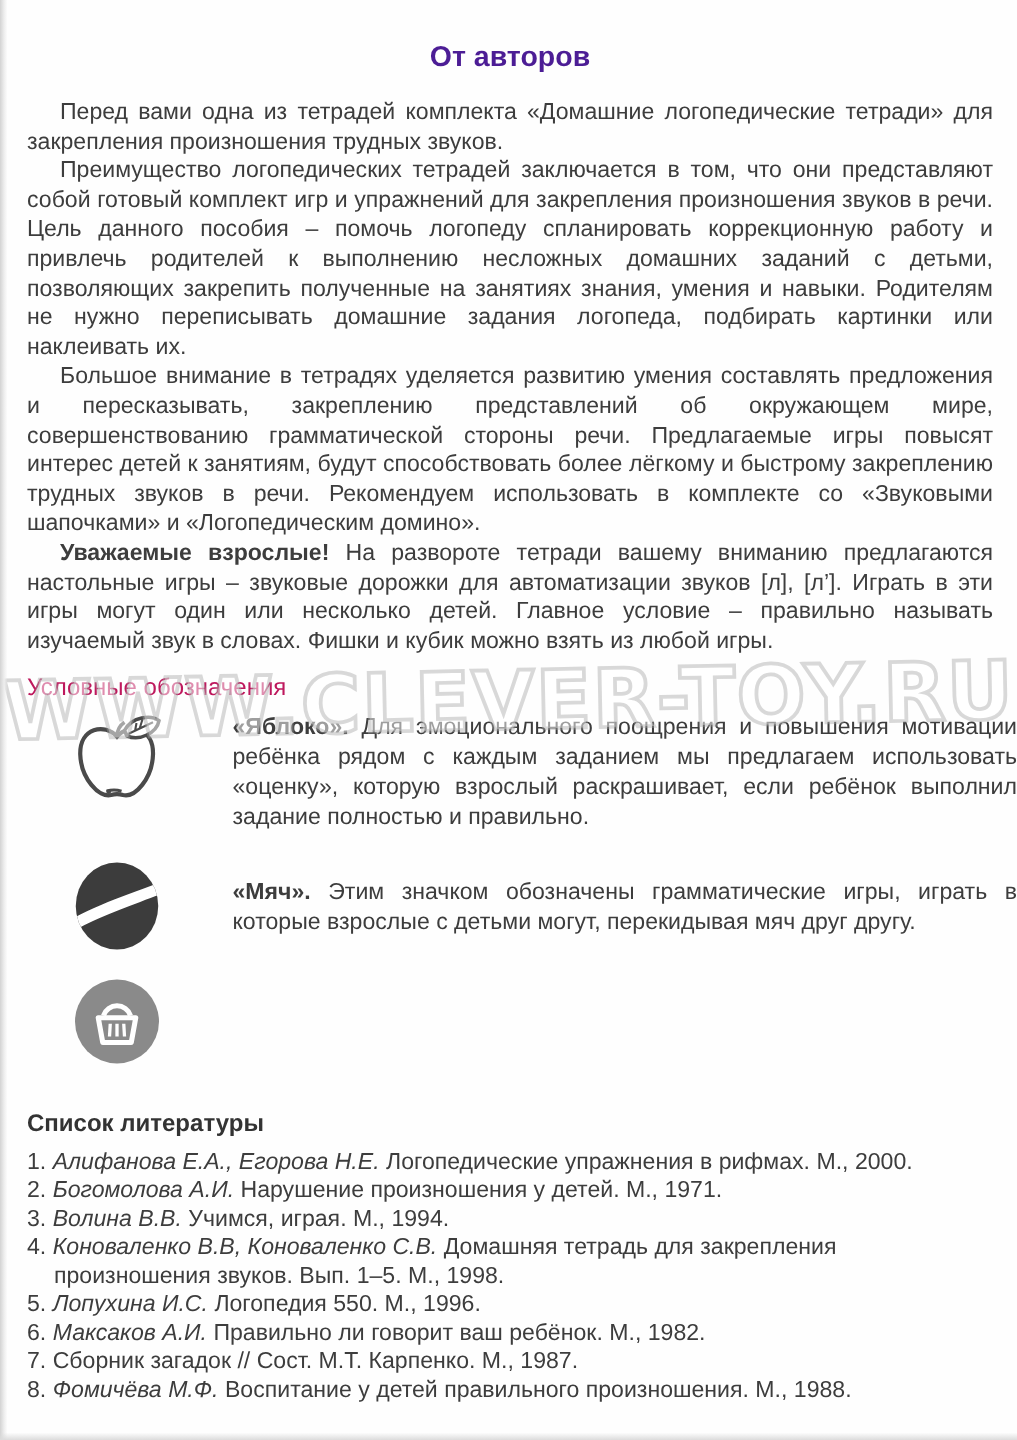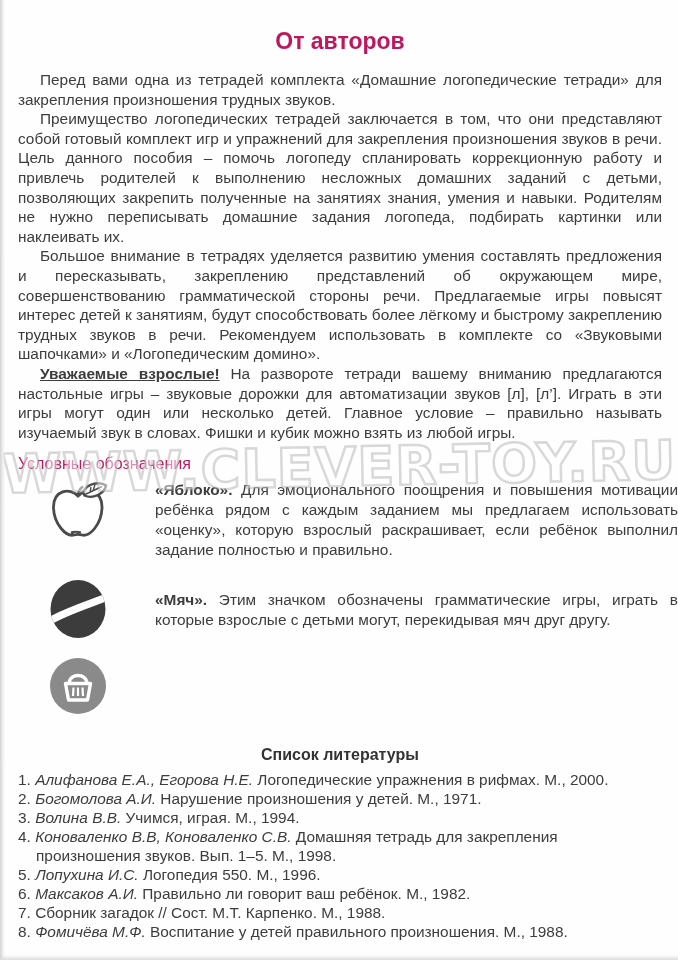--- a/index.html
+++ b/index.html
@@ -6,40 +6,40 @@
   .page{
     position:relative;width:678px;height:960px;overflow:hidden;
     background:#fefefe;color:#3d3d3d;
     font-family:"Liberation Sans",sans-serif;
   }
   .edge-left{position:absolute;left:0;top:0;width:5px;height:100%;
     background:linear-gradient(to right,#d3d3d3,#eeeeee 55%,rgba(255,255,255,0));z-index:6;}
   .edge-bottom{position:absolute;left:0;bottom:0;width:100%;height:5px;
     background:linear-gradient(to top,#dcdcdc,rgba(255,255,255,0));z-index:6;}
 
-  .title{margin:28px 16px 0 18px;font-size:23px;font-weight:bold;text-align:center;color:#be185d;}
+  .title{margin:28px 16px 0 18px;font-size:19px;font-weight:bold;text-align:center;color:#4c1d95;}
 
   .body-text{margin:15px 16px 0 18px;font-size:15.4px;line-height:19.6px;text-align:justify;}
   .body-text p{margin:0;text-indent:22px;}
-  .lead{font-weight:bold;text-decoration:underline;}
+  .lead{font-weight:bold;}
 
   .legend-heading{margin:13px 16px 0 18px;font-size:16px;font-weight:normal;text-align:left;color:#be185d;}
 
   .legend-row{display:flex;align-items:center;}
   .row-apple{margin-top:7px;}
   .row-ball{margin-top:20px;}
   .row-basket{margin-top:20px;}
   .legend-icon-cell{flex:0 0 155px;display:flex;justify-content:center;}
   .row-apple  .legend-icon-cell svg{margin-top:-16px;}
   .row-ball   .legend-icon-cell svg{margin-top:-2px;}
   .row-basket .legend-icon-cell svg{margin-top:-4px;}
   .legend-text{flex:1;font-size:15.4px;line-height:20px;text-align:justify;}
   .term{font-weight:bold;}
 
-  .biblio-heading{margin:30px 16px 0 18px;font-size:16px;font-weight:bold;text-align:center;color:#333;}
+  .biblio-heading{margin:30px 16px 0 18px;font-size:16px;font-weight:bold;text-align:left;color:#333;}
   .biblio-list{margin:6px 16px 0 18px;font-size:15.4px;line-height:19px;}
   .biblio-item{padding-left:18px;text-indent:-18px;margin:0;}
   .authors{font-style:italic;}
 
   .watermark{
     position:absolute;top:436px;left:-8px;width:694px;text-align:center;white-space:nowrap;
     font-family:"DejaVu Sans",sans-serif;font-weight:bold;font-size:54px;letter-spacing:1px;
     transform:rotate(-1.2deg);
     color:rgba(255,255,255,0.5);
     -webkit-text-stroke:2.5px rgba(165,165,165,0.42);
@@ -114,17 +114,17 @@
 
   <div class="biblio-heading">Список литературы</div>
 
   <div class="biblio-list">
     <p class="biblio-item"><span>1.</span> <span class="authors">Алифанова Е.А., Егорова Н.Е.</span> <span>Логопедические упражнения в рифмах. М., 2000.</span></p>
     <p class="biblio-item"><span>2.</span> <span class="authors">Богомолова А.И.</span> <span>Нарушение произношения у детей. М., 1971.</span></p>
     <p class="biblio-item"><span>3.</span> <span class="authors">Волина В.В.</span> <span>Учимся, играя. М., 1994.</span></p>
     <p class="biblio-item"><span>4.</span> <span class="authors">Коноваленко В.В, Коноваленко С.В.</span> <span>Домашняя тетрадь для закрепления произношения звуков. Вып. 1–5. М., 1998.</span></p>
     <p class="biblio-item"><span>5.</span> <span class="authors">Лопухина И.С.</span> <span>Логопедия 550. М., 1996.</span></p>
     <p class="biblio-item"><span>6.</span> <span class="authors">Максаков А.И.</span> <span>Правильно ли говорит ваш ребёнок. М., 1982.</span></p>
-    <p class="biblio-item"><span>7.</span> <span>Сборник загадок // Сост. М.Т. Карпенко. М., 1988.</span></p>
+    <p class="biblio-item"><span>7.</span> <span>Сборник загадок // Сост. М.Т. Карпенко. М., 1987.</span></p>
     <p class="biblio-item"><span>8.</span> <span class="authors">Фомичёва М.Ф.</span> <span>Воспитание у детей правильного произношения. М., 1988.</span></p>
 
   </div>
 </div>
 
 </body></html>

